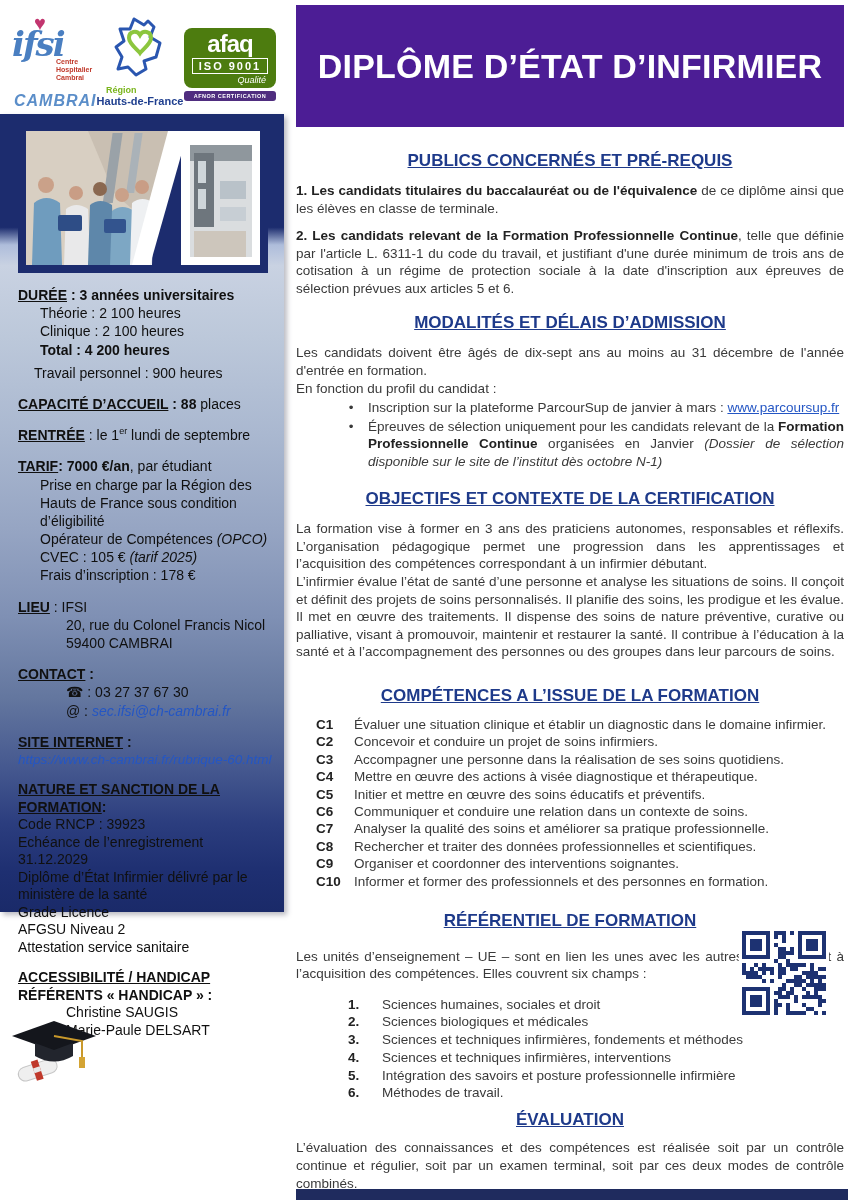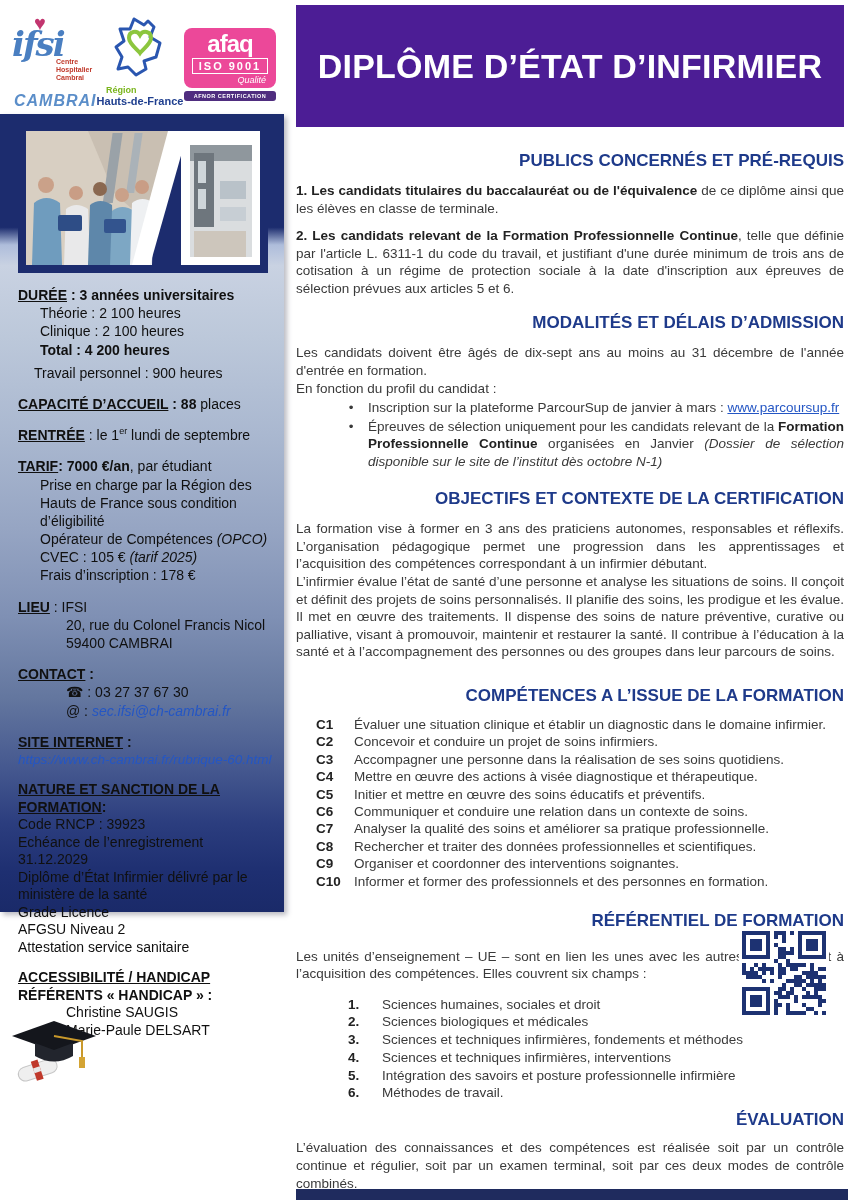--- a/index.html
+++ b/index.html
@@ -18,21 +18,21 @@
                  font-weight:bold; color:#4a7fc1; font-size:34px; letter-spacing:-2px; }
   .ifsi-org { position:absolute; left:46px; top:48px; font-size:7px; font-weight:bold; color:#c0392b; line-height:1.15; }
   .ifsi-city { position:absolute; left:4px; top:82px; font-style:italic; font-weight:bold; color:#5b8ec9;
                font-size:16px; letter-spacing:1px; }
 
   .region-logo { width:88px; height:112px; text-align:center; padding-top:8px; }
   .region-txt1 { font-size:9px; font-weight:bold; color:#7ab51d; text-align:left; margin:2px 0 0 10px; }
   .region-txt2 { font-size:11px; font-weight:bold; color:#1f3f8f; }
 
   .afaq-logo { width:92px; }
-  .afaq-box { background:#ec4899; border-radius:8px; padding:4px 6px 3px; color:#fff; text-align:center; }
+  .afaq-box { background:#4d7c0f; border-radius:8px; padding:4px 6px 3px; color:#fff; text-align:center; }
   .afaq-brand { font-size:24px; font-weight:bold; letter-spacing:-1px; line-height:1; }
   .afaq-iso { border:1.5px solid #fff; font-size:11px; font-weight:bold; letter-spacing:2px; margin:2px 2px 1px; padding:1px 0; }
   .afaq-quality { font-size:9px; font-style:italic; text-align:right; padding-right:4px; }
   .afaq-cert { background:#4f2d7f; border-radius:3px; margin-top:3px; color:#fff; font-size:5.5px;
                font-weight:bold; text-align:center; padding:2px 0; letter-spacing:0.5px; }
 
   .side-panel { position:absolute; left:0; top:114px; width:284px; height:798px;
     background:linear-gradient(180deg,
       #1c2c6e 0%, #1c2c6e 14.2%, #aebddb 16.4%, #c9d2e2 19%, #bcc8da 28%,
       #aab8d0 40%, #96a5c3 52%, #7f90b4 63%, #64779f 73%, #45588f 82%,
@@ -53,21 +53,21 @@
   .light { color:#ffffff; }
   .taux-title { font-size:23px; font-weight:bold; text-decoration:underline; color:#fff; margin:20px 0 0 58px; }
   .grad-cap { position:absolute; left:8px; top:905px; width:92px; height:74px; }
 
   
   .title-bar { position:absolute; left:296px; top:5px; width:548px; height:122px; background:#4c1d95;
                display:flex; align-items:center; justify-content:center; }
   .title-bar h1 { color:#fff; font-size:34px; letter-spacing:0.2px; margin:0; font-weight:bold; }
 
   .main { position:absolute; left:296px; top:130px; width:548px; color:#3a3a3a; font-size:13.5px; line-height:1.3; }
-  .mhead { color:#1e3a8a; font-weight:bold; font-size:17px; text-align:right; 
+  .mhead { color:#1e3a8a; font-weight:bold; font-size:17px; text-align:center; text-decoration:underline;
            margin:15px 0 10px; }
   .para { text-align:justify; margin:0 0 10px; }
   .lead-b { font-weight:bold; color:#222; }
   .blue-link { color:#2456c4; text-decoration:underline; }
   .bullet-row { display:flex; margin:1px 0 1px 38px; }
   .bullet-dot { width:34px; text-align:center; flex:0 0 34px; }
   .bullet-text { flex:1; text-align:justify; }
   .comp-row { display:flex; margin-left:20px; line-height:1.18; margin-bottom:1.5px; }
   .comp-code { flex:0 0 38px; font-weight:bold; color:#222; }
   .ref-row { display:flex; margin-left:52px; line-height:1.2; margin-bottom:1.5px; }

